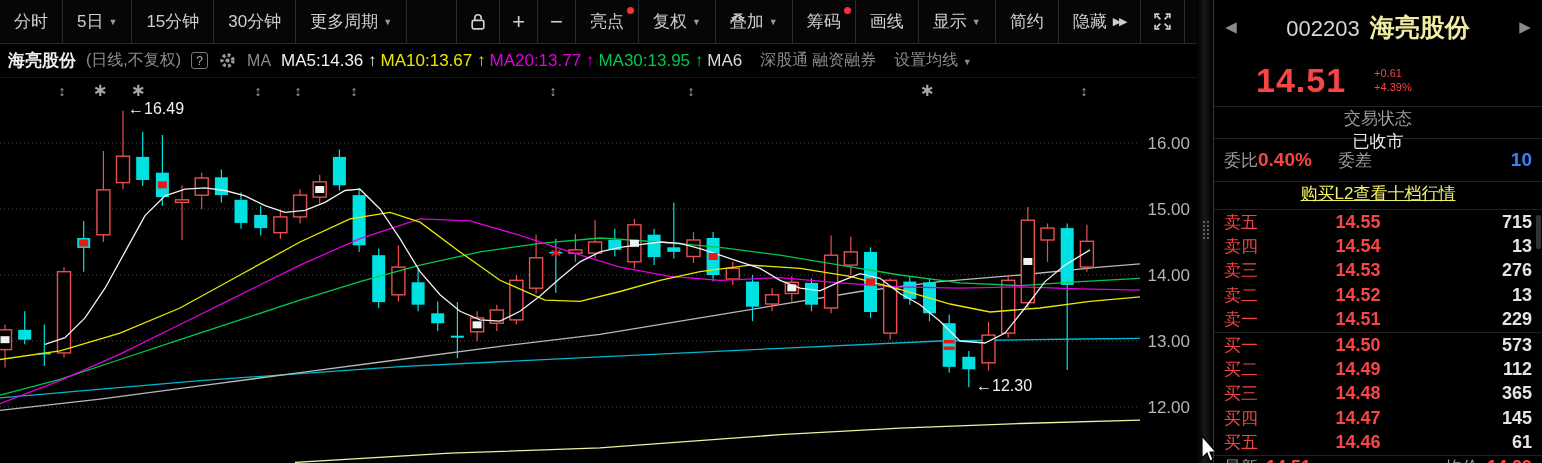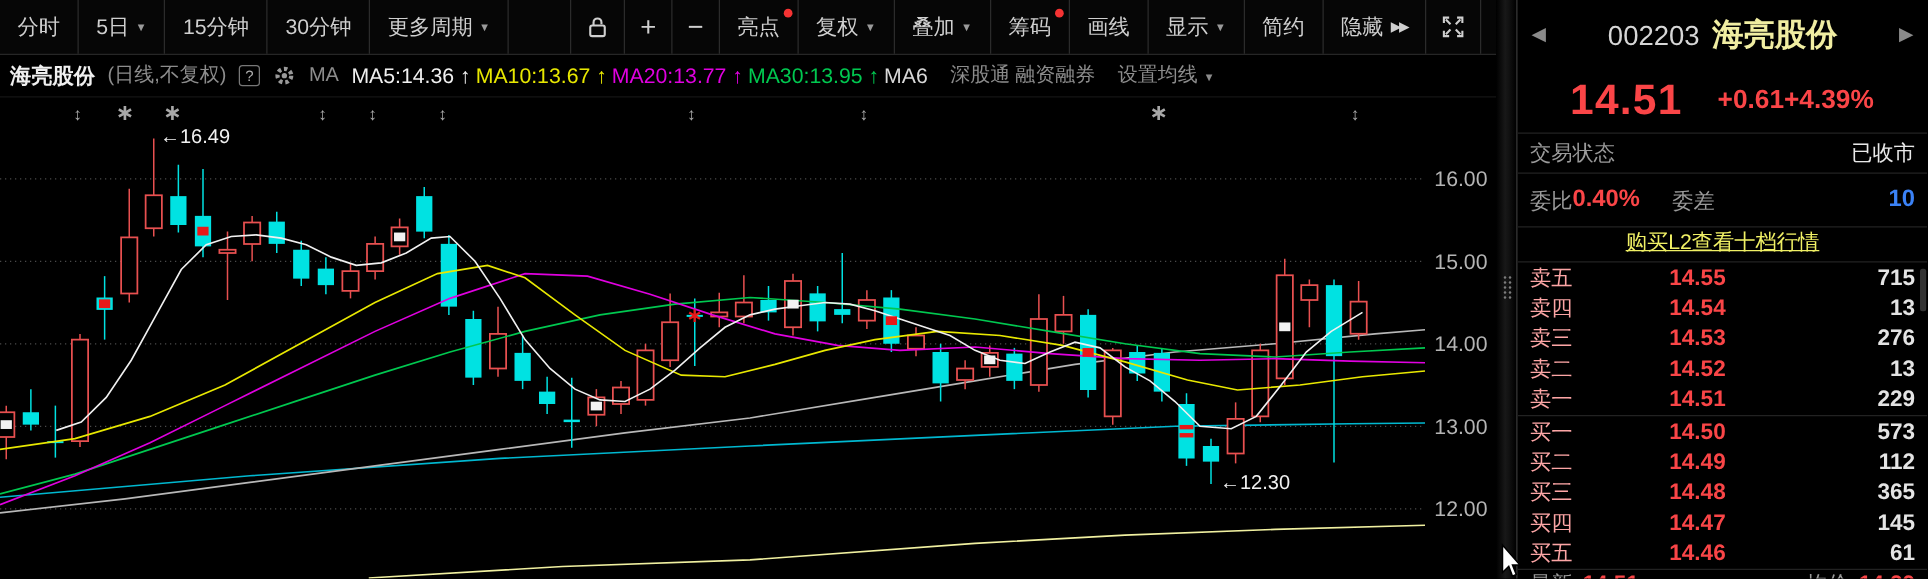--- a/index.html
+++ b/index.html
@@ -37,33 +37,33 @@
 
   
   #panel{position:absolute;left:1213px;top:0;width:329px;height:463px;background:#000;border-left:1px solid #383838;overflow:hidden;}
   .p-header{height:54px;display:flex;align-items:center;padding:0 6px;}
   .p-nav{color:#8a8a8a;font-size:15px;width:22px;text-align:center;cursor:pointer;}
   .p-title{flex:1;display:flex;justify-content:center;align-items:baseline;gap:10px;}
   .p-code{color:#d6d6d6;font-size:22px;}
   .p-name{color:#f0eda2;font-size:25px;font-weight:bold;}
   .p-price-row{height:52px;display:flex;align-items:center;padding-left:42px;gap:28px;}
   .p-price{color:#fa4547;font-size:34px;font-weight:bold;letter-spacing:1px;}
-  .p-chg{display:flex;color:#fa4547;font-size:21px;font-weight:bold;line-height:1.3;}
+  .p-chg{display:flex;flex-direction:column;color:#fa4547;font-size:11px;font-weight:normal;line-height:1.3;}
   .hr{height:1px;background:#222;}
-  .p-status{height:31px;display:flex;justify-content:space-between;align-items:center;padding:0 10px;font-size:17px;}
+  .p-status{height:31px;display:flex;justify-content:space-between;align-items:center;padding:0 10px;font-size:17px;flex-direction:column;}
   .lab{color:#9a9a9a;}
   .p-status .val{color:#e8e8e8;}
   .p-ratio{height:42px;display:flex;align-items:center;padding:0 10px;font-size:17px;}
   .p-ratio .rv{color:#fa4547;font-size:19px;font-weight:bold;}
   .p-ratio .lab2{margin-left:26px;}
   .p-ratio .rv2{color:#3b82f6;font-size:19px;font-weight:bold;margin-left:auto;}
   .p-link{height:27px;display:flex;justify-content:center;align-items:flex-start;}
   .p-link a{color:#f0f065;font-size:17px;text-decoration:underline;cursor:pointer;}
   .book-row{display:grid;grid-template-columns:56px 1fr 96px;align-items:center;height:24.4px;padding:0 10px;font-size:17px;cursor:pointer;}
-  .book-row .bl{color:#fca5a5;}
+  .book-row .bl{color:#ef4444;}
   .book-row .bp{color:#fa4547;font-weight:bold;font-size:18px;text-align:center;}
   .book-row .bv{color:#e4e4e4;font-weight:bold;font-size:18px;text-align:right;}
   .p-footer{height:24px;display:flex;align-items:center;padding:0 10px;font-size:17px;gap:8px;}
   .p-footer .fv{color:#fa4547;font-size:18px;font-weight:bold;}
   .p-footer .sep{flex:1;}
   .p-scroll{position:absolute;right:1px;top:215px;width:5px;height:34px;background:#333;border-radius:2px;cursor:pointer;}
 </style>
 </head>
 <body>
 

